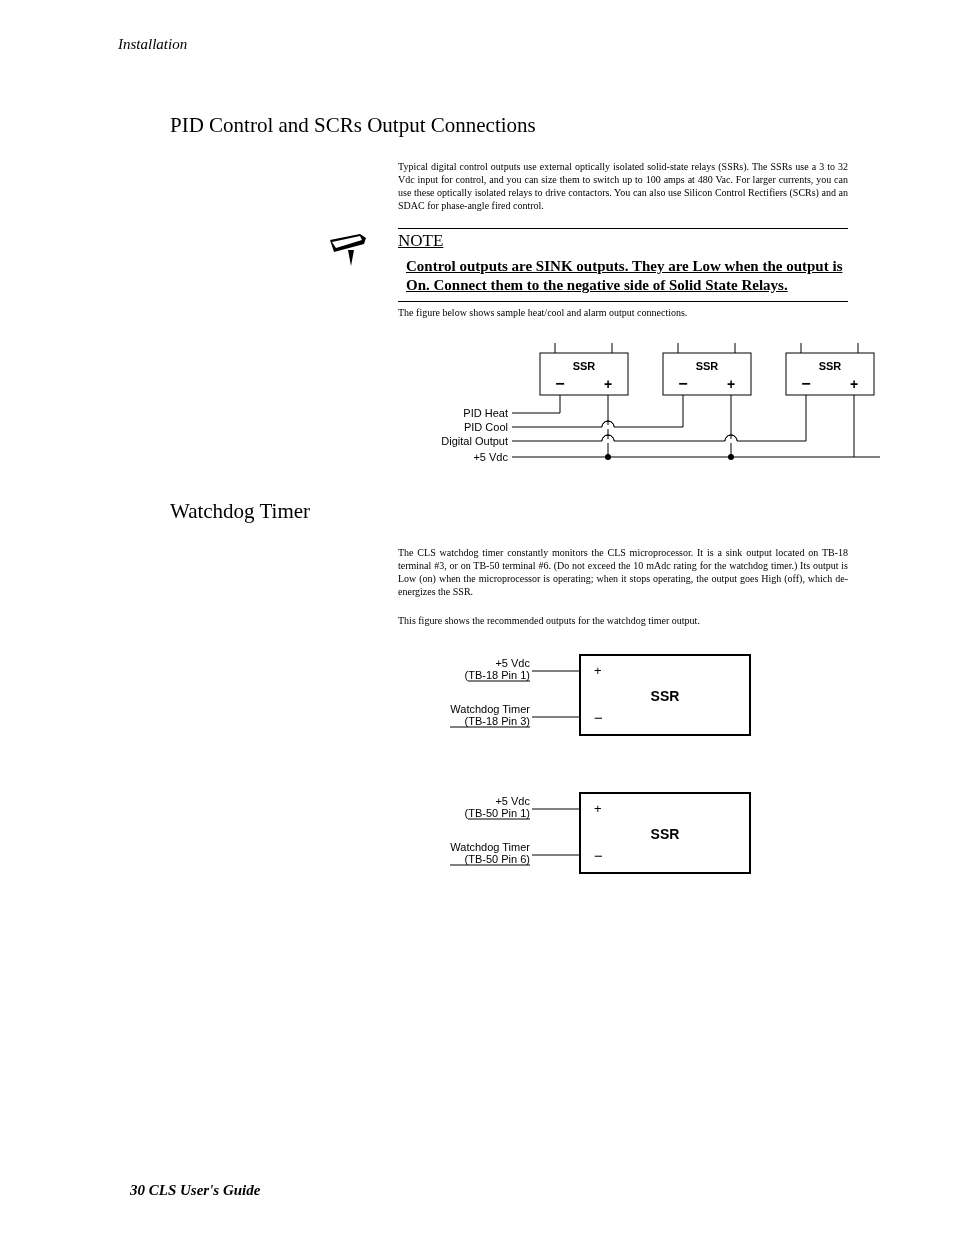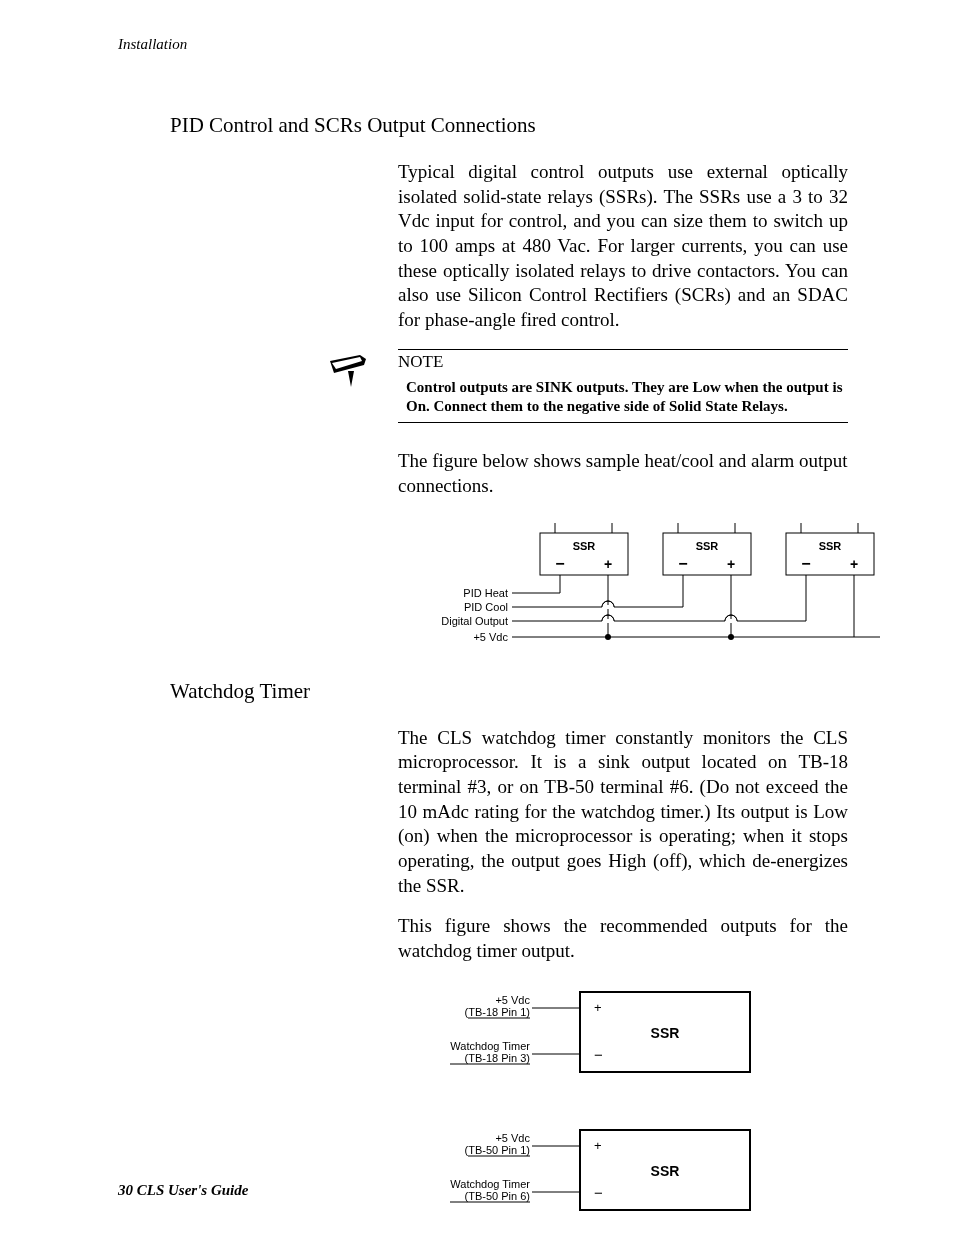--- a/index.html
+++ b/index.html
@@ -24,29 +24,30 @@
   .section-title {
     font-size: 21px;
     font-weight: normal;
     margin: 0 0 22px 52px;
   }
   .body-col {
     margin-left: 280px;
     width: 450px;
   }
   .body-text {
-    font-size: 19px;
+    font-size: 10px;
     line-height: 1.30;
     text-align: justify;
     margin: 0 0 16px 0;
   }
   .note-block {
     margin-left: 280px;
     width: 450px;
     position: relative;
+    text-decoration: underline;
   }
   .note-icon {
     position: absolute;
     left: -72px;
     top: 2px;
     width: 56px;
     height: 38px;
   }
   .note-rule {
     border: 0;
@@ -63,21 +64,21 @@
     line-height: 1.28;
     margin: 0 0 4px 8px;
   }
   .figure-wrap {
     margin-left: 262px;
     width: 520px;
   }
   svg { display: block; }
   .footer {
     position: absolute;
-    left: 118px;
+    left: 130px;
     bottom: 36px;
     font-style: italic;
     font-weight: bold;
     font-size: 15px;
   }
   .svg-text {
     font-family: Arial, Helvetica, sans-serif;
     font-size: 11px;
   }
 </style>
@@ -99,21 +100,21 @@
       <path d="M4 10 L34 4 L40 8 L38 14 L8 22 Z" fill="#000"></path>
       <path d="M6 12 L34 6 L36 10 L10 18 Z" fill="#fff"></path>
       <path d="M22 20 L28 20 L25 36 Z" fill="#000"></path>
     </svg>
     <hr class="note-rule">
     <div class="note-label">NOTE</div>
     <p class="note-body">Control outputs are SINK outputs. They are Low when the output is On. Connect them to the negative side of Solid State Relays.</p>
     <hr class="note-rule">
   </div>
 
-  <div class="body-col" style="margin-top:26px;">
+  <div class="body-col" style="margin-top:4px;">
     <p class="body-text" style="text-align:left;">The figure below shows sample heat/cool and alarm output connections.</p>
   </div>
 
   <div class="figure-wrap">
     <svg width="520" height="140" class="svg-text">
 
       <g>
 
         <line x1="175" y1="8" x2="175" y2="18" stroke="#000"></line>
         <line x1="232" y1="8" x2="232" y2="18" stroke="#000"></line>

